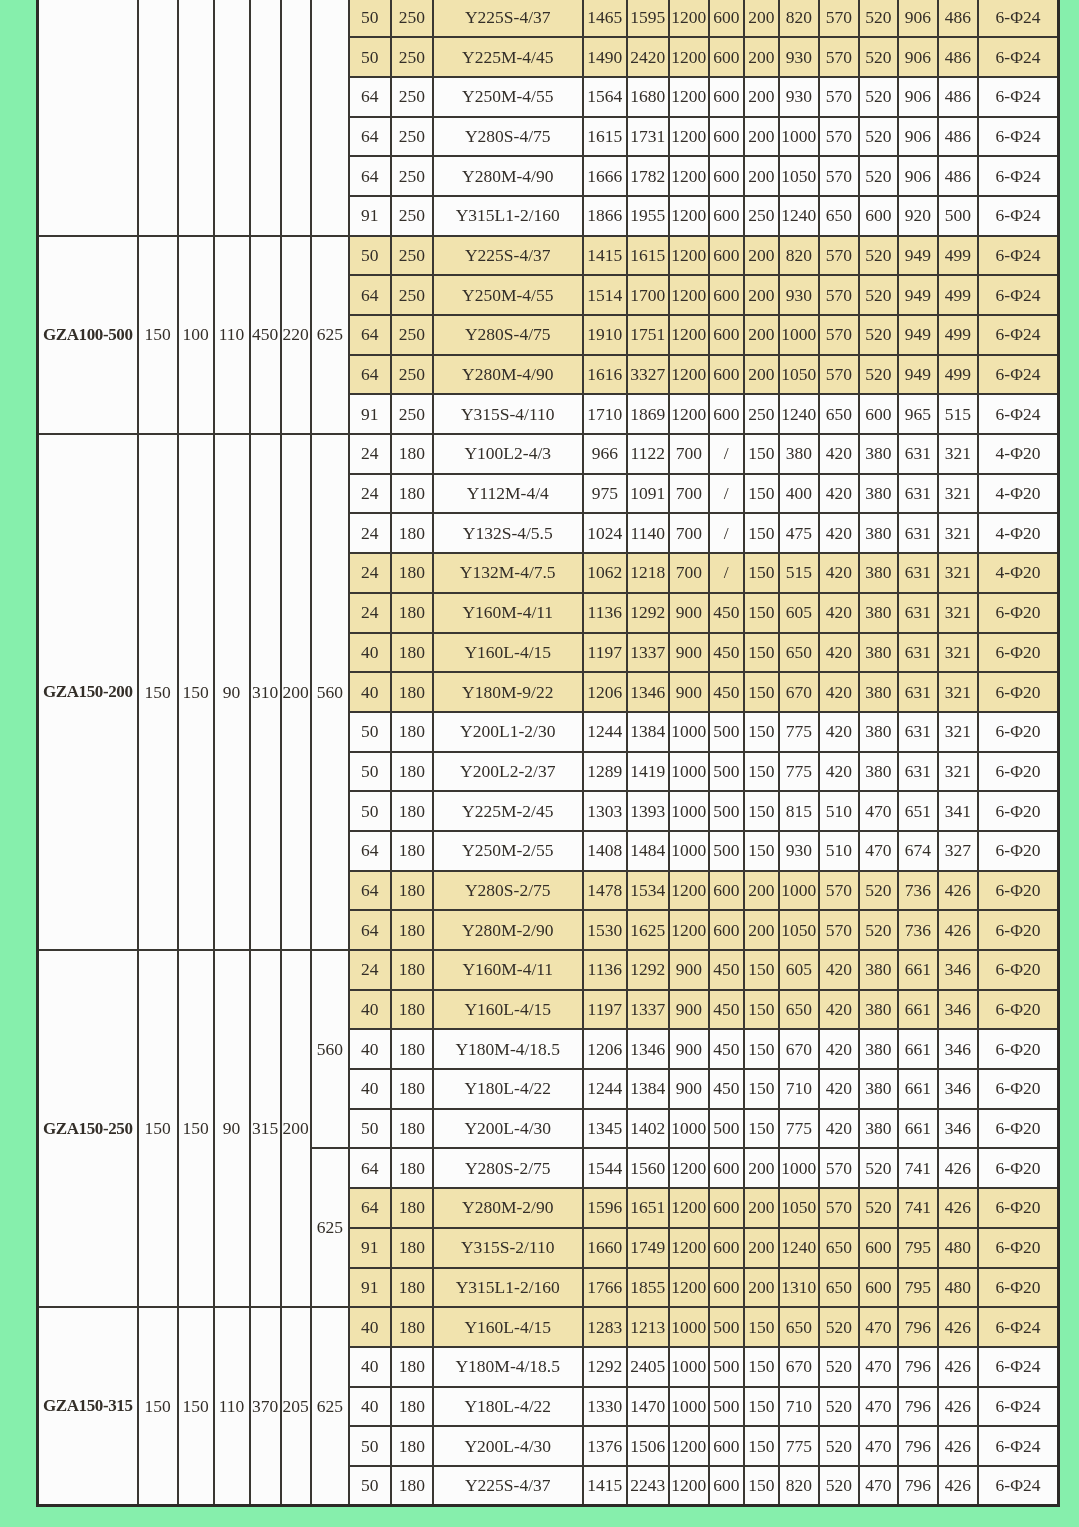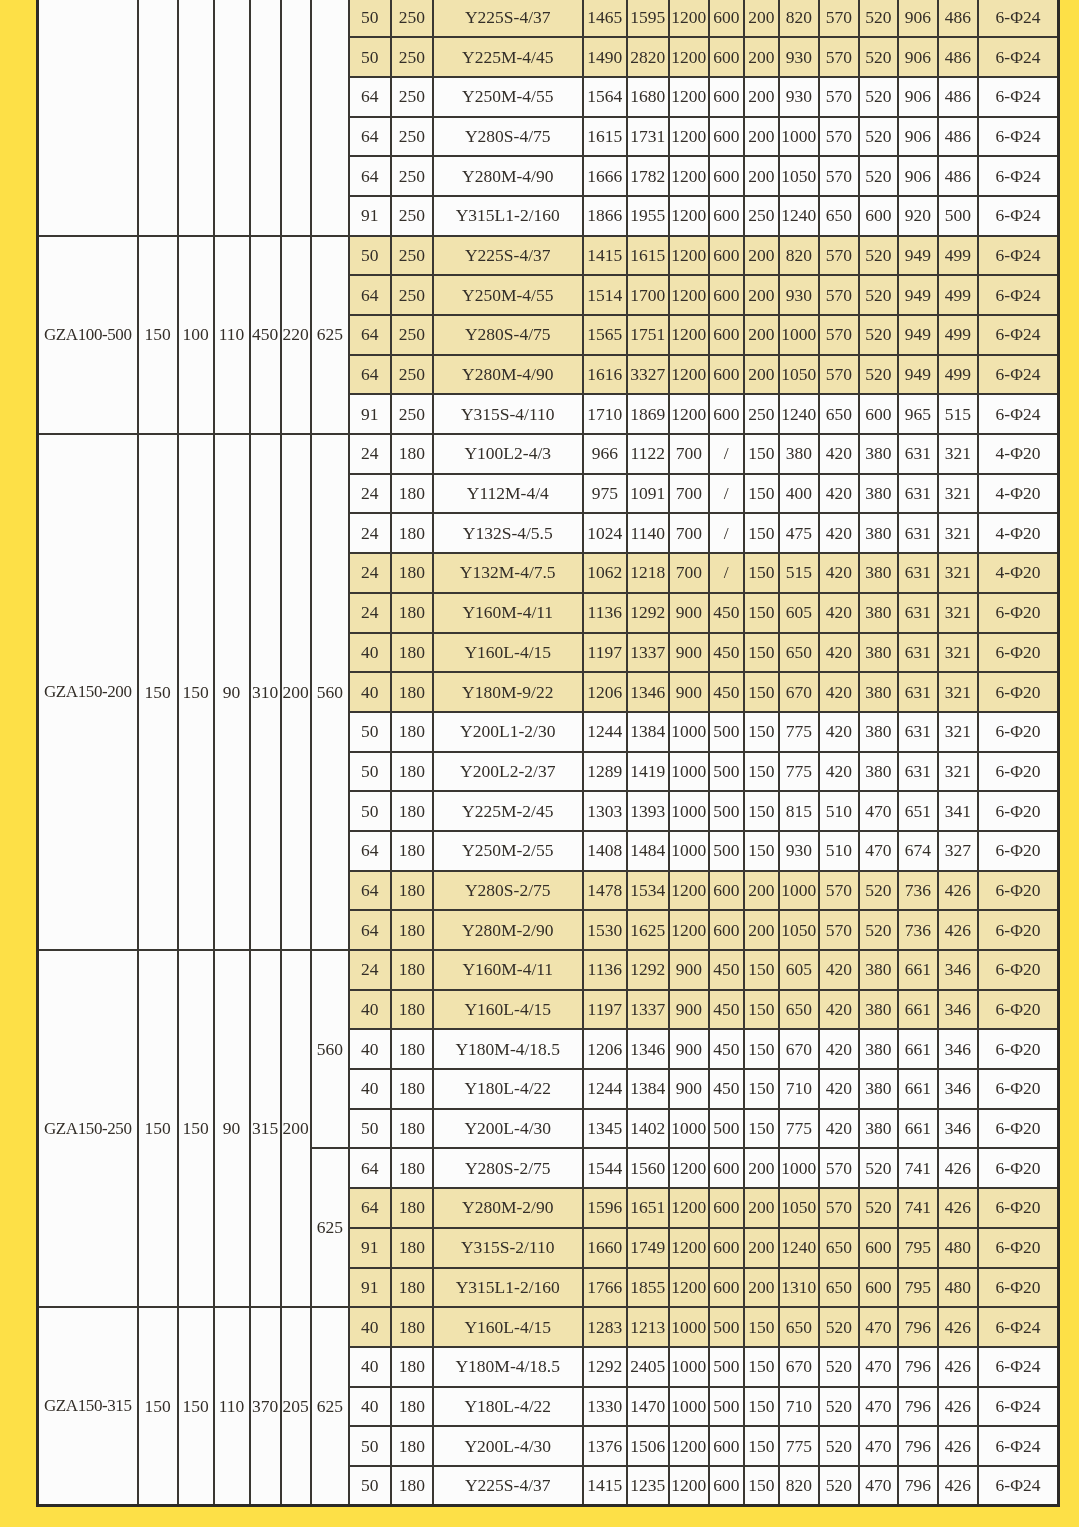--- a/index.html
+++ b/index.html
@@ -1,20 +1,20 @@
 <!DOCTYPE html>
 <html><head>
 <meta charset="utf-8">
 <style>
   html, body { margin: 0; padding: 0; background: #ffffff; }
   .page {
     position: relative;
     width: 1079px;
     height: 1527px;
-    background: #fde047;
+    background: #86efac;
     overflow: hidden;
     font-family: "Liberation Serif", serif;
     color: #332e28;
   }
   table.spec {
     position: absolute;
     left: 36px;
     top: -4px;
     border-collapse: collapse;
     table-layout: fixed;
@@ -25,21 +25,21 @@
     border: 2px solid #3a3732;
     text-align: center;
     vertical-align: middle;
     font-size: 17.5px;
     padding: 0 1px;
     background: #fcfcfc;
     white-space: nowrap;
     overflow: hidden;
   }
   table.spec td.hl { background: #f1e3ae; }
-  table.spec td.model { font-size: 17px; letter-spacing: -0.4px; }
+  table.spec td.model { font-size: 17px; letter-spacing: -0.4px; font-weight: bold; }
 </style>
 </head>
 <body>
 
 <div class="page">
   <table class="spec">
     <colgroup>
       <col style="width:100px">
         <col style="width:40px">
         <col style="width:36px">
@@ -84,21 +84,21 @@
           <td class="hl">520</td>
           <td class="hl">906</td>
           <td class="hl">486</td>
           <td class="hl">6-Φ24</td>
         </tr>
         <tr>
           <td class="hl">50</td>
           <td class="hl">250</td>
           <td class="hl">Y225M-4/45</td>
           <td class="hl">1490</td>
-          <td class="hl">2820</td>
+          <td class="hl">2420</td>
           <td class="hl">1200</td>
           <td class="hl">600</td>
           <td class="hl">200</td>
           <td class="hl">930</td>
           <td class="hl">570</td>
           <td class="hl">520</td>
           <td class="hl">906</td>
           <td class="hl">486</td>
           <td class="hl">6-Φ24</td>
         </tr>
@@ -202,21 +202,21 @@
           <td class="hl">570</td>
           <td class="hl">520</td>
           <td class="hl">949</td>
           <td class="hl">499</td>
           <td class="hl">6-Φ24</td>
         </tr>
         <tr>
           <td class="hl">64</td>
           <td class="hl">250</td>
           <td class="hl">Y280S-4/75</td>
-          <td class="hl">1565</td>
+          <td class="hl">1910</td>
           <td class="hl">1751</td>
           <td class="hl">1200</td>
           <td class="hl">600</td>
           <td class="hl">200</td>
           <td class="hl">1000</td>
           <td class="hl">570</td>
           <td class="hl">520</td>
           <td class="hl">949</td>
           <td class="hl">499</td>
           <td class="hl">6-Φ24</td>
@@ -689,21 +689,21 @@
           <td>470</td>
           <td>796</td>
           <td>426</td>
           <td>6-Φ24</td>
         </tr>
         <tr>
           <td>50</td>
           <td>180</td>
           <td>Y225S-4/37</td>
           <td>1415</td>
-          <td>1235</td>
+          <td>2243</td>
           <td>1200</td>
           <td>600</td>
           <td>150</td>
           <td>820</td>
           <td>520</td>
           <td>470</td>
           <td>796</td>
           <td>426</td>
           <td>6-Φ24</td>
         </tr>

